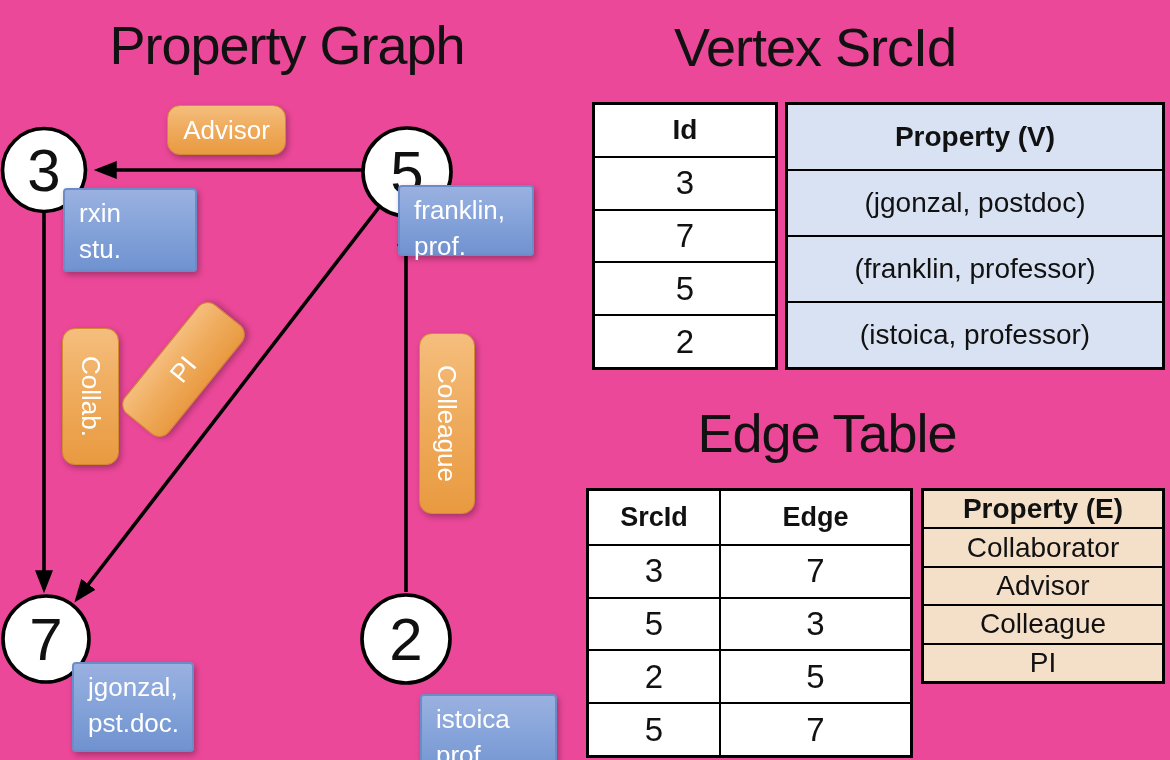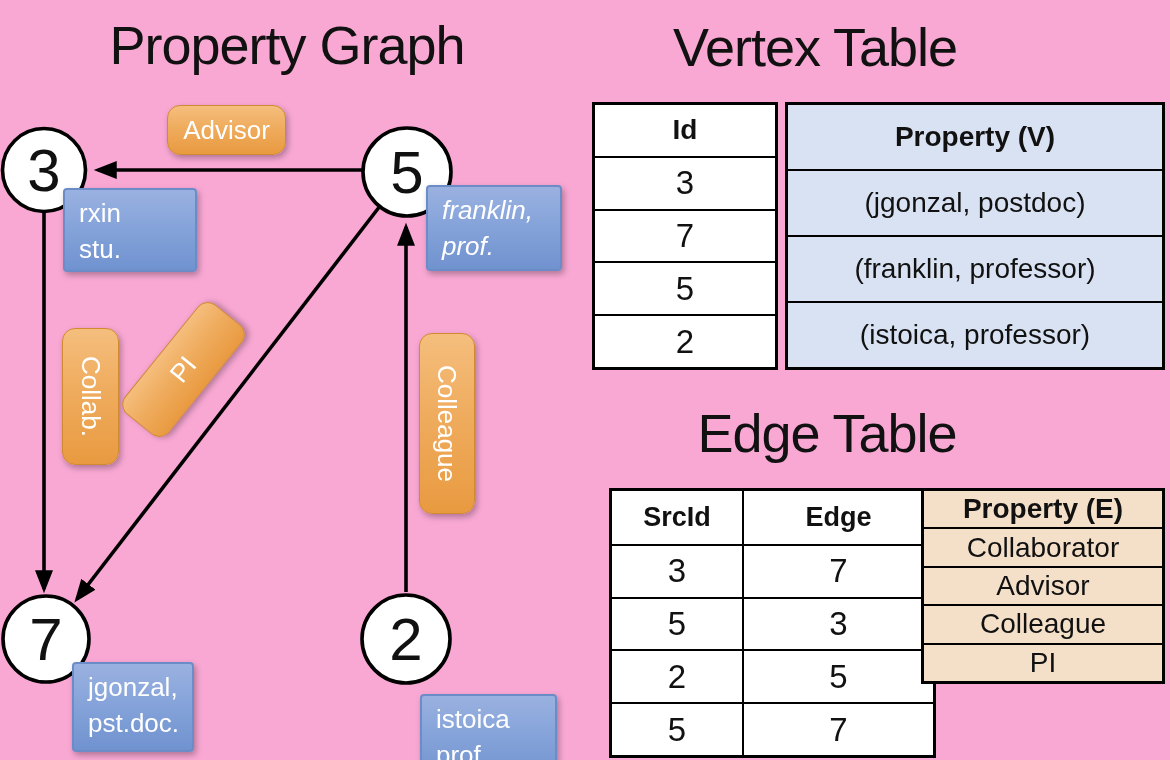--- a/index.html
+++ b/index.html
@@ -1,16 +1,16 @@
 <!DOCTYPE html>
 <html><head>
 <meta charset="utf-8">
 <style>
   html,body{margin:0;padding:0;background:#fff;}
-  #app{position:relative;width:1170px;height:760px;background:#f9a8d4;overflow:hidden;
+  #app{position:relative;width:1170px;height:760px;background:#ec4899;overflow:hidden;
        font-family:"Liberation Sans", sans-serif;color:#000;}
   .abs{position:absolute;}
   .title{font-size:54px;font-weight:300;text-align:center;letter-spacing:-1px;color:#111;}
 
   
   .node-num{width:90px;height:90px;display:flex;align-items:center;justify-content:center;
             font-size:60px;font-weight:300;color:#111;}
 
   
   .pill{background:linear-gradient(180deg,#F5BE7D 0%,#EFAC5E 45%,#E99A40 100%);
@@ -31,21 +31,21 @@
   .tbox{border:3px solid #000;box-sizing:border-box;display:flex;flex-direction:column;background:#fff;}
   .tbox .cell{flex:1;display:flex;align-items:center;justify-content:center;
               border-top:2px solid #000;font-size:28px;font-weight:300;color:#111;}
   .tbox .cell:first-child{border-top:none;}
   .tbox .cell.hdr{font-weight:600;}
   .tbox .cell.num{font-size:33px;}
   .bluefill{background:#D8E2F2;}
   .tanfill{background:#F4DFC8;}
 
   .gridbox{border:3px solid #000;box-sizing:border-box;display:grid;
-           grid-template-columns:130px 1fr;grid-auto-rows:1fr;background:#fff;margin-left:23px;}
+           grid-template-columns:130px 1fr;grid-auto-rows:1fr;background:#fff;}
   .gridbox .gcell{display:flex;align-items:center;justify-content:center;
                   border-top:2px solid #000;font-size:27px;font-weight:300;color:#111;}
   .gridbox .gcell.c2{border-left:2px solid #000;}
   .gridbox .gcell.r0{border-top:none;}
   .gridbox .gcell.hdr{font-weight:600;}
   .gridbox .gcell.num{font-size:33px;}
 </style>
 </head>
 <body>
 
@@ -84,34 +84,34 @@
     <span>PI</span>
   </div>
   <div class="abs pill" style="left:419px;top:333px;width:54px;height:179px;">
     <span class="vtext">Colleague</span>
   </div>
 
   <div class="abs vbox" style="left:63px;top:188px;width:134px;height:84px;">
     <div>rxin</div>
     <div>stu.</div>
   </div>
-  <div class="abs vbox" style="left:426px;top:185px;width:136px;height:86px;font-style:italic;">
+  <div class="abs vbox" style="left:398px;top:185px;width:136px;height:71px;">
     <div>franklin,</div>
     <div>prof.</div>
   </div>
   <div class="abs vbox" style="left:72px;top:650px;width:122px;height:90px;margin-top:12px;">
     <div>jgonzal,</div>
     <div>pst.doc.</div>
   </div>
   <div class="abs vbox" style="left:420px;top:652px;width:137px;height:88px;margin-top:42px;">
     <div>istoica</div>
     <div>prof.</div>
   </div>
 
-  <div class="abs title" style="left:565px;top:16px;width:500px;">Vertex Table</div>
+  <div class="abs title" style="left:565px;top:16px;width:500px;">Vertex SrcId</div>
 
   <div class="abs tbox" style="left:592px;top:102px;width:186px;height:268px;">
     <div class="cell hdr">Id</div>
     <div class="cell num">3</div>
     <div class="cell num">7</div>
     <div class="cell num">5</div>
     <div class="cell num">2</div>
   </div>
 
   <div class="abs tbox bluefill" style="left:785px;top:102px;width:380px;height:268px;">

